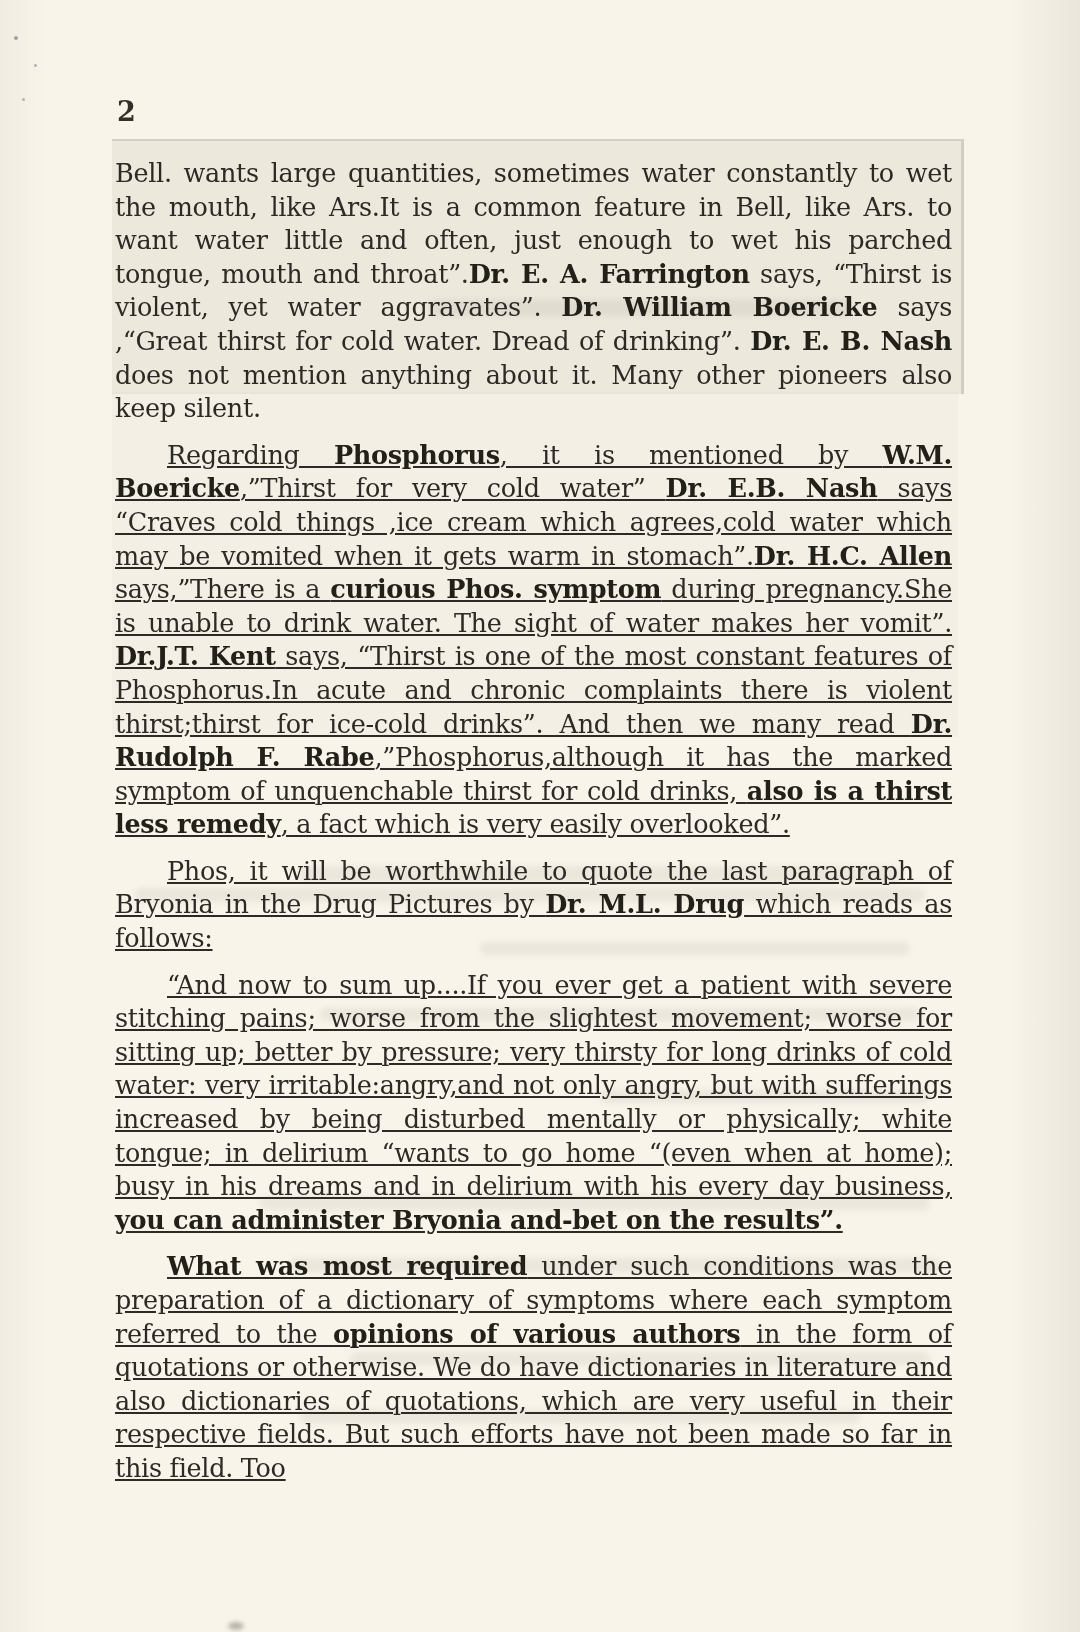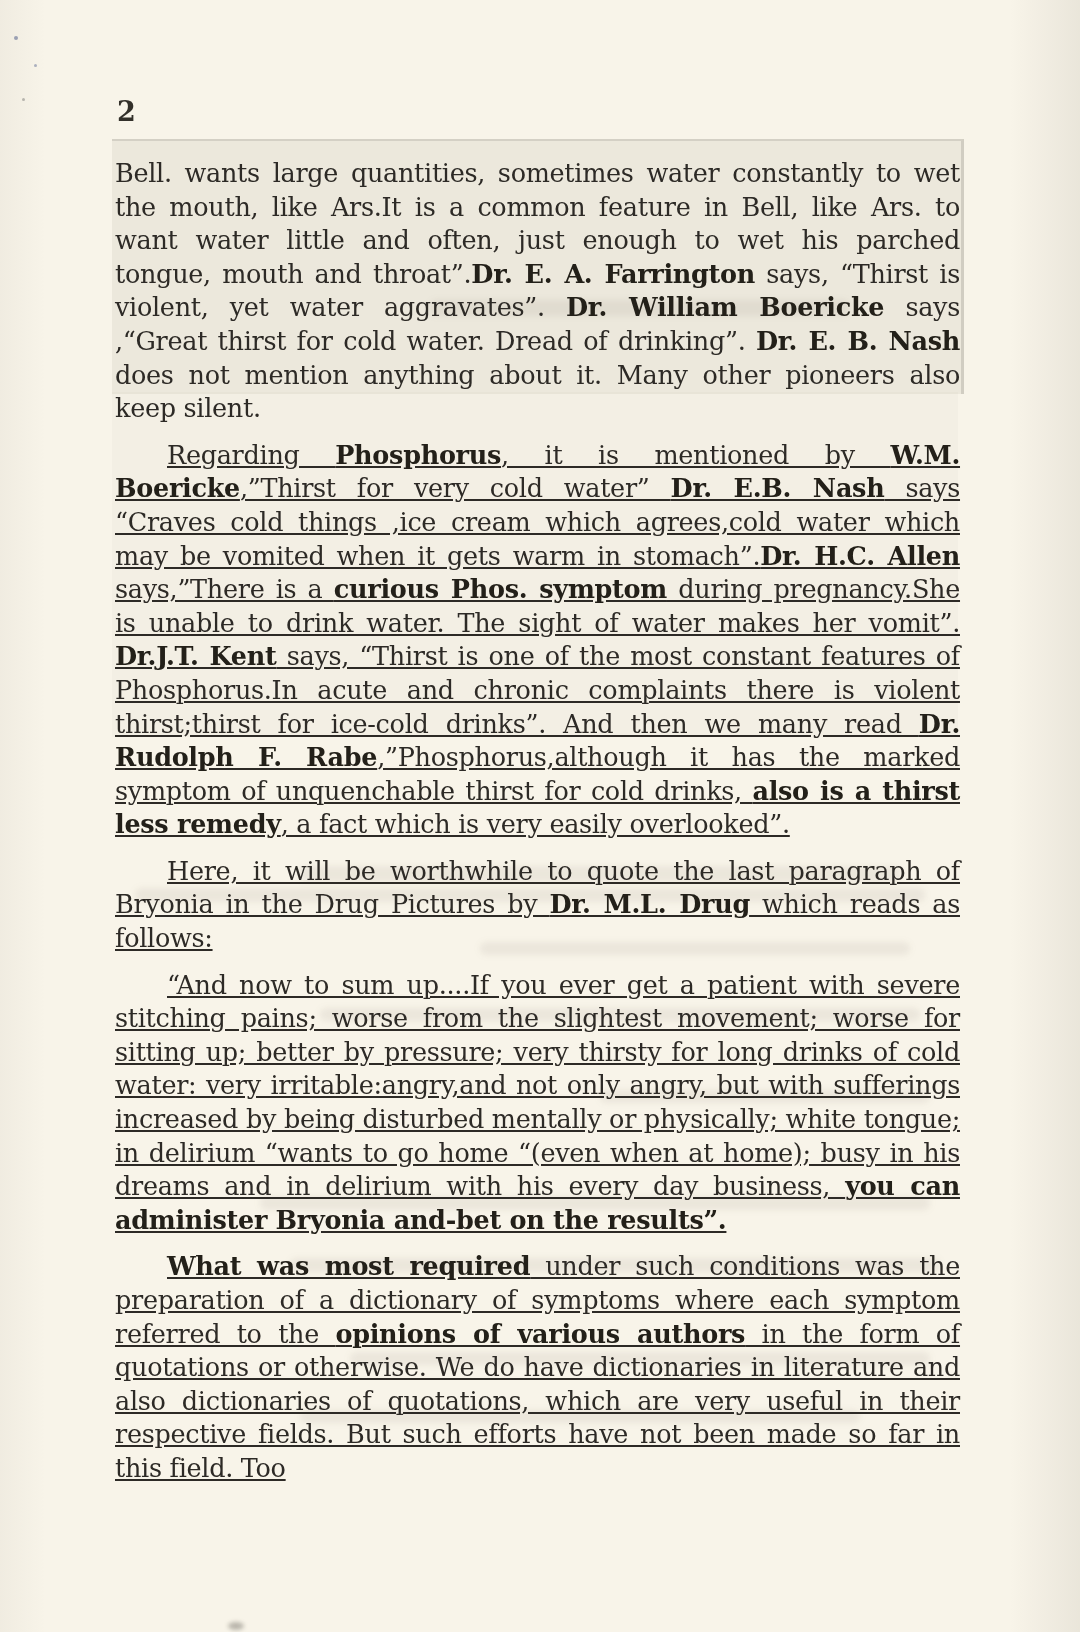--- a/index.html
+++ b/index.html
@@ -27,21 +27,21 @@
   }
   .running-title{
     font-size:25px;font-weight:bold;font-style:italic;color:#36332c;
     letter-spacing:-0.3px;
   }
   .text-block{
     position:absolute;top:157px;left:115px;width:845px;z-index:2;
     color:#2d2a26;font-size:25.5px;line-height:33.6px;
     text-align:justify;letter-spacing:-0.3px;
   }
-  .text-block p.para{margin:0 0 13px 0;}
+  .text-block p.para{margin:0 8px 13px 0;}
   .text-block p.para.indent{text-indent:52px;text-decoration:underline;}
   .text-block .b{font-weight:bold;color:#232019;}
   
   .ghost-box-1{
     position:absolute;left:112px;top:139px;width:849px;height:253px;
     background:rgba(155,152,142,0.13);
     border-top:2px solid rgba(150,146,136,0.28);
     border-right:3px solid rgba(150,146,136,0.30);
     z-index:1;
   }
@@ -82,16 +82,16 @@
 <div class="page-shade-right"></div>
 <div class="page-shade-left"></div>
 
 <div class="header-row">
   <span class="page-number">2</span>
 </div>
 
 <div class="text-block">
     <p class="para"><span>Bell. wants large quantities, sometimes water constantly to wet the mouth, like Ars.It is a common feature in Bell, like Ars. to want water little and often, just enough to wet his parched tongue, mouth and throat”.</span><span class="b">Dr. E. A. Farrington</span><span> says, “Thirst is violent, yet water aggravates”. </span><span class="b">Dr. William Boericke</span><span> says ,“Great thirst for cold water. Dread of drinking”. </span><span class="b">Dr. E. B. Nash</span><span> does not mention anything about it. Many other pioneers also keep silent.</span></p>
     <p class="para indent"><span>Regarding </span><span class="b">Phosphorus</span><span>, it is mentioned by </span><span class="b">W.M. Boericke</span><span>,”Thirst for very cold water” </span><span class="b">Dr. E.B. Nash</span><span> says “Craves cold things ,ice cream which agrees,cold water which may be vomited when it gets warm in stomach”.</span><span class="b">Dr. H.C. Allen</span><span> says,”There is a </span><span class="b">curious Phos. symptom</span><span> during pregnancy.She is unable to drink water. The sight of water makes her vomit”. </span><span class="b">Dr.J.T. Kent</span><span> says, “Thirst is one of the most constant features of Phosphorus.In acute and chronic complaints there is violent thirst;thirst for ice-cold drinks”. And then we many read </span><span class="b">Dr. Rudolph F. Rabe</span><span>,”Phosphorus,although it has the marked symptom of unquenchable thirst for cold drinks, </span><span class="b">also is a thirst less remedy</span><span>, a fact which is very easily overlooked”.</span></p>
-    <p class="para indent"><span>Here, it will be worthwhile to quote the last paragraph of Bryonia in the Drug Pictures by </span><span class="b">Dr. M.L. Drug</span><span> which reads as follows:</span></p>
+    <p class="para indent"><span>Phos, it will be worthwhile to quote the last paragraph of Bryonia in the Drug Pictures by </span><span class="b">Dr. M.L. Drug</span><span> which reads as follows:</span></p>
     <p class="para indent"><span>“And now to sum up....If you ever get a patient with severe stitching pains; worse from the slightest movement; worse for sitting up; better by pressure; very thirsty for long drinks of cold water: very irritable:angry,and not only angry, but with sufferings increased by being disturbed mentally or physically; white tongue; in delirium “wants to go home “(even when at home); busy in his dreams and in delirium with his every day business, </span><span class="b">you can administer Bryonia and-bet on the results”.</span></p>
     <p class="para indent"><span class="b">What was most required</span><span> under such conditions was the preparation of a dictionary of symptoms where each symptom referred to the </span><span class="b">opinions of various authors</span><span> in the form of quotations or otherwise. We do have dictionaries in literature and also dictionaries of quotations, which are very useful in their respective fields. But such efforts have not been made so far in this field. Too</span></p>
   </div>
 
 </body></html>

